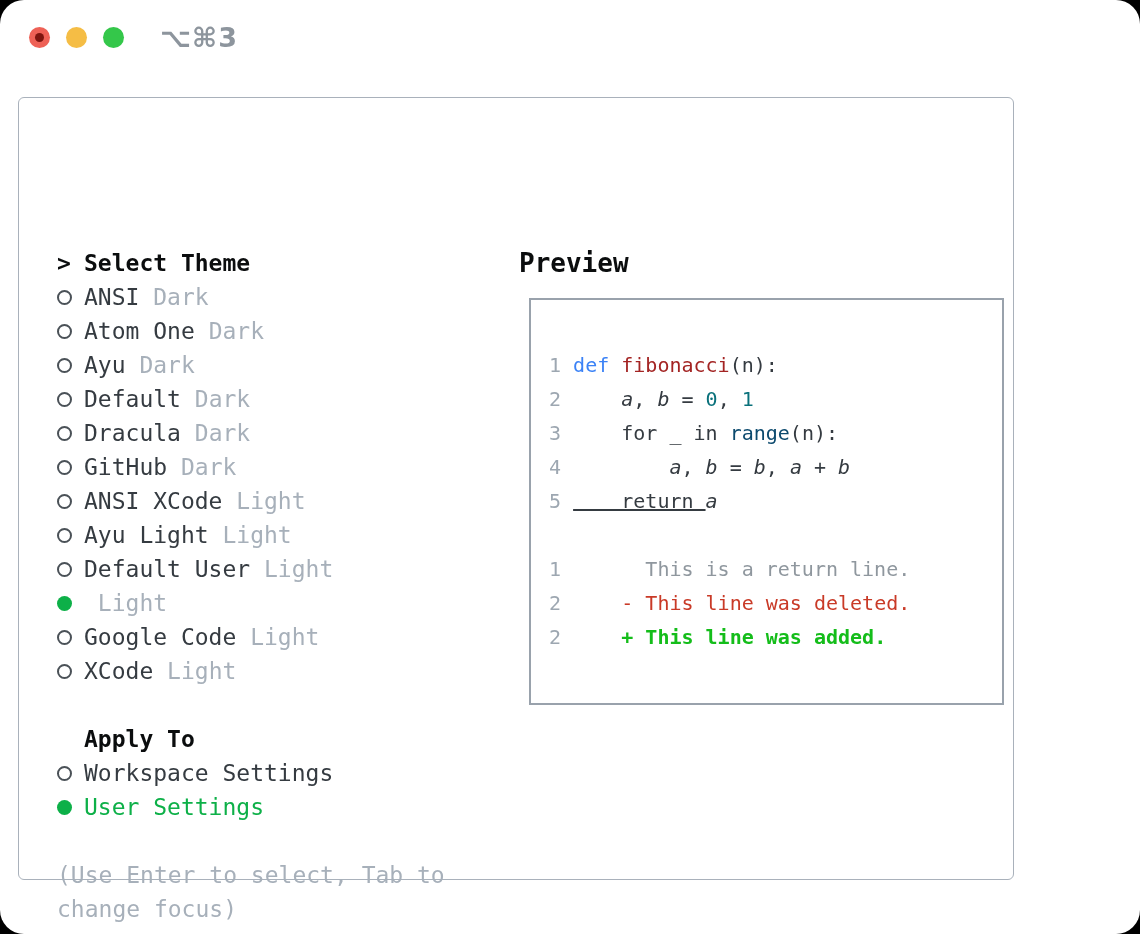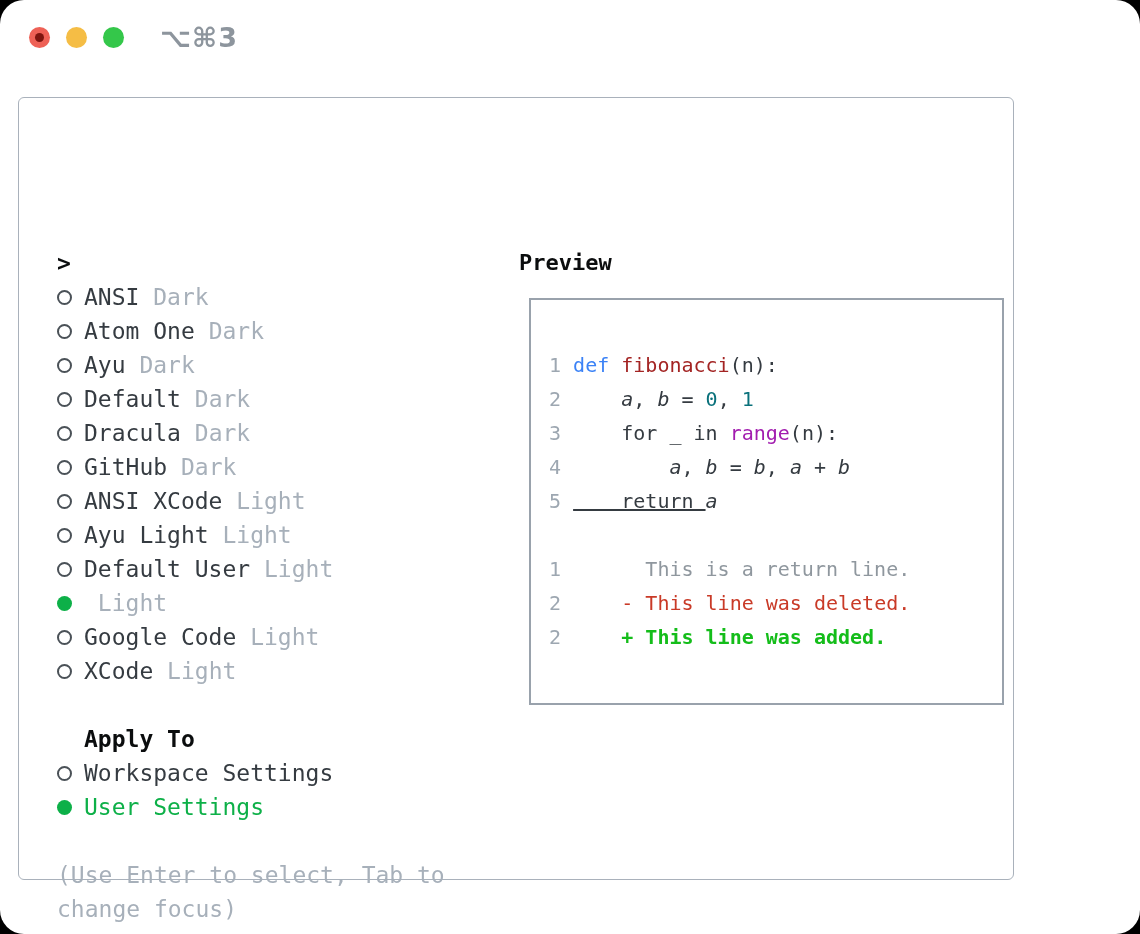--- a/index.html
+++ b/index.html
@@ -44,21 +44,21 @@
   }
   .radio.on{border:0;background:var(--green);}
   .hdr{font-weight:bold;color:var(--heading);}
   .t-variant{color:var(--muted);}
   .row.selected .t-name{color:var(--green);}
   .spacer{height:34px;}
   .hint-line{height:34px;line-height:34px;color:var(--muted);white-space:pre;}
   
   .preview-label{
     position:absolute;left:500px;top:148px;height:34px;line-height:34px;
-    font-size:22px;font-weight:bold;color:var(--heading);
+    font-size:26px;font-weight:bold;color:var(--heading);
   }
   .preview-box{
     position:absolute;left:510px;top:200px;width:475px;height:407px;
     box-sizing:border-box;border:2px solid var(--preview-border);
     padding:48px 0 0 18px;font-size:20px;color:var(--text);
   }
   .code-line{height:34px;line-height:34px;white-space:pre;}
   .lnum{color:var(--lnum);}
   .it{font-style:italic;}
 </style>
@@ -71,21 +71,21 @@
     <div class="dot dot-close"></div>
     <div class="dot dot-min"></div>
     <div class="dot dot-zoom"></div>
     <div class="win-title">⌥⌘3</div>
   </div>
 
   <div class="panel">
 
     <div class="left-col">
       <div class="row hdr">
-        <span class="icon-cell">&gt;</span>
+        <span class="icon-cell">&gt;</span><span>Select Theme</span>
       </div>
 
       <div id="theme-rows">
           <div class="row"><span class="icon-cell"><span class="radio"></span></span><span class="t-name">ANSI</span><span class="t-variant"> Dark</span></div>
           <div class="row"><span class="icon-cell"><span class="radio"></span></span><span class="t-name">Atom One</span><span class="t-variant"> Dark</span></div>
           <div class="row"><span class="icon-cell"><span class="radio"></span></span><span class="t-name">Ayu</span><span class="t-variant"> Dark</span></div>
           <div class="row"><span class="icon-cell"><span class="radio"></span></span><span class="t-name">Default</span><span class="t-variant"> Dark</span></div>
           <div class="row"><span class="icon-cell"><span class="radio"></span></span><span class="t-name">Dracula</span><span class="t-variant"> Dark</span></div>
           <div class="row"><span class="icon-cell"><span class="radio"></span></span><span class="t-name">GitHub</span><span class="t-variant"> Dark</span></div>
           <div class="row"><span class="icon-cell"><span class="radio"></span></span><span class="t-name">ANSI XCode</span><span class="t-variant"> Light</span></div>
@@ -111,21 +111,21 @@
 
       <div class="hint-line">(Use Enter to select, Tab to</div>
       <div class="hint-line">change focus)</div>
     </div>
 
     <div class="preview-label">Preview</div>
 
     <div class="preview-box" id="preview-box">
         <div class="code-line"><span class="lnum">1</span> <span style="color: #3b82f6; text-align: center;">def </span><span style="color: rgb(163, 36, 35);">fibonacci</span><span style="color: rgb(53, 59, 65);">(n):</span></div>
         <div class="code-line"><span class="lnum">2</span> <span style="color: rgb(53, 59, 65);">    </span><span class="it" style="color: rgb(53, 59, 65);">a</span><span style="color: rgb(53, 59, 65);">, </span><span class="it" style="color: rgb(53, 59, 65);">b</span><span style="color: rgb(53, 59, 65);"> = </span><span style="color: rgb(10, 113, 123);">0</span><span style="color: rgb(53, 59, 65);">, </span><span style="color: rgb(10, 113, 123);">1</span></div>
-        <div class="code-line"><span class="lnum">3</span> <span style="color: rgb(53, 59, 65);">    for _ in </span><span style="color: #a21caf;">range</span><span style="color: rgb(53, 59, 65);">(n):</span></div>
+        <div class="code-line"><span class="lnum">3</span> <span style="color: rgb(53, 59, 65);">    for _ in </span><span style="color: #0c4a6e;">range</span><span style="color: rgb(53, 59, 65);">(n):</span></div>
         <div class="code-line"><span class="lnum">4</span> <span style="color: rgb(53, 59, 65);">        </span><span class="it" style="color: rgb(53, 59, 65);">a</span><span style="color: rgb(53, 59, 65);">, </span><span class="it" style="color: rgb(53, 59, 65);">b</span><span style="color: rgb(53, 59, 65);"> = </span><span class="it" style="color: rgb(53, 59, 65);">b</span><span style="color: rgb(53, 59, 65);">, </span><span class="it" style="color: rgb(53, 59, 65);">a</span><span style="color: rgb(53, 59, 65);"> + </span><span class="it" style="color: rgb(53, 59, 65);">b</span></div>
         <div class="code-line"><span class="lnum">5</span> <span style="color: rgb(53, 59, 65); text-decoration: underline;">    return </span><span class="it" style="color: rgb(53, 59, 65);">a</span></div>
         <div class="code-line"><span class="lnum"></span></div>
         <div class="code-line"><span class="lnum">1</span> <span style="color: rgb(143, 151, 158);">      This is a return line.</span></div>
         <div class="code-line"><span class="lnum">2</span> <span style="color: rgb(53, 59, 65);">    </span><span style="color: rgb(201, 58, 39);">- This line was deleted.</span></div>
         <div class="code-line"><span class="lnum">2</span> <span style="color: rgb(53, 59, 65);">    </span><span style="color: rgb(20, 189, 26); font-weight: bold;">+ This line was added.</span></div>
       </div>
 
   </div>
 </div>

